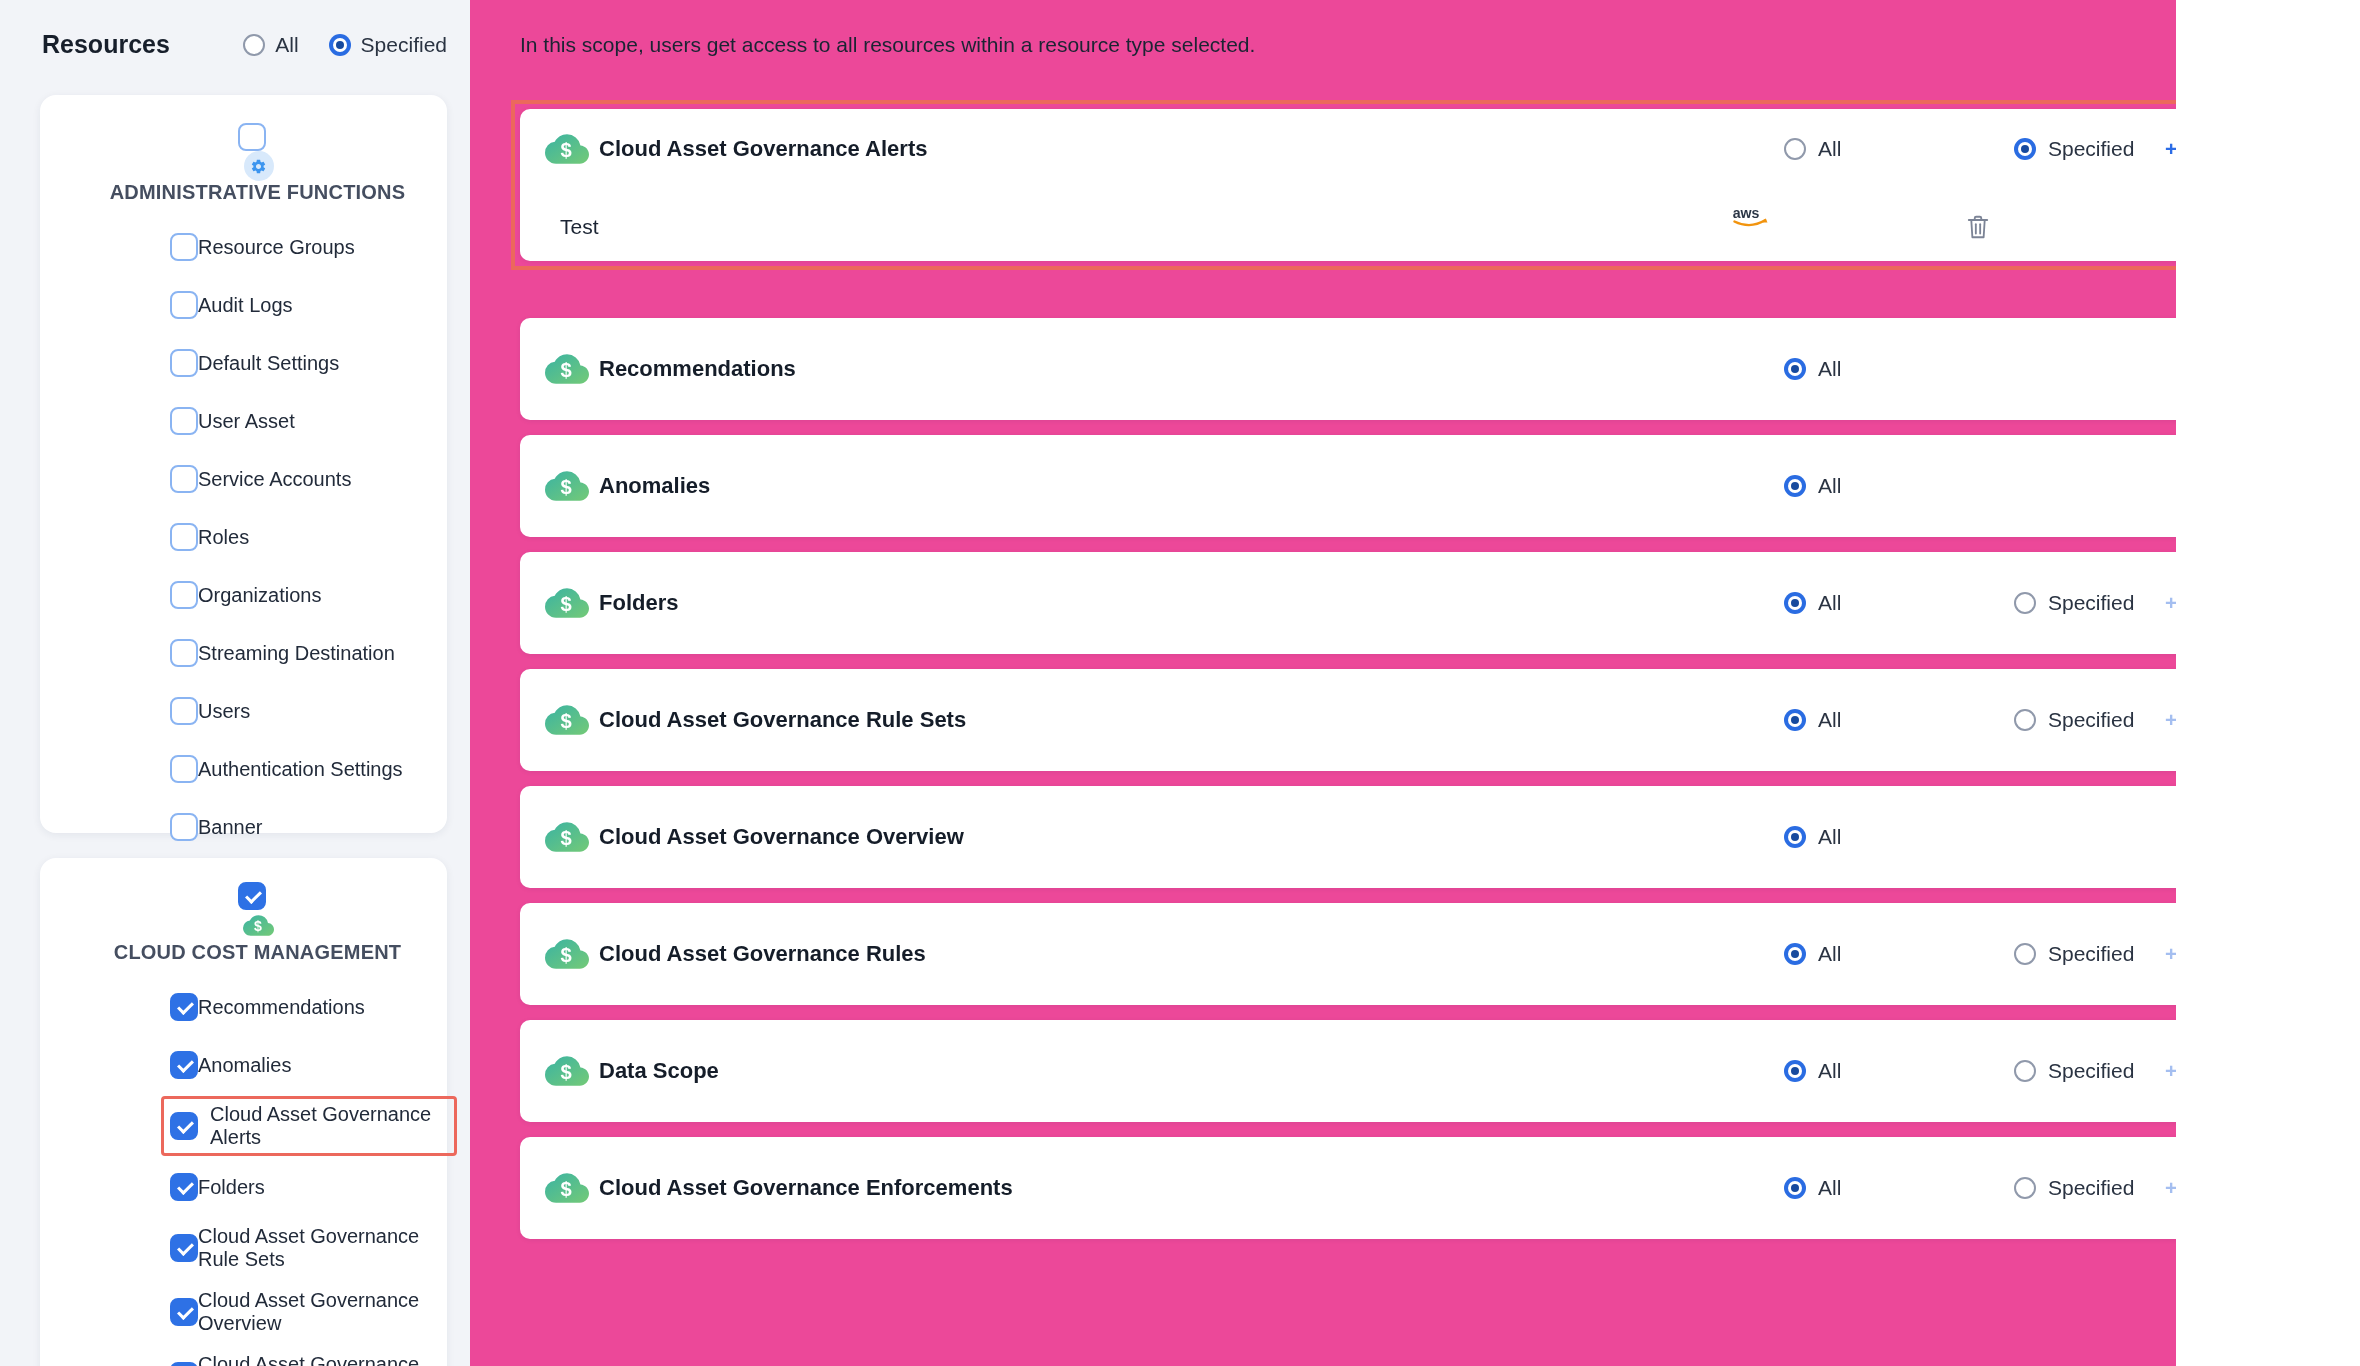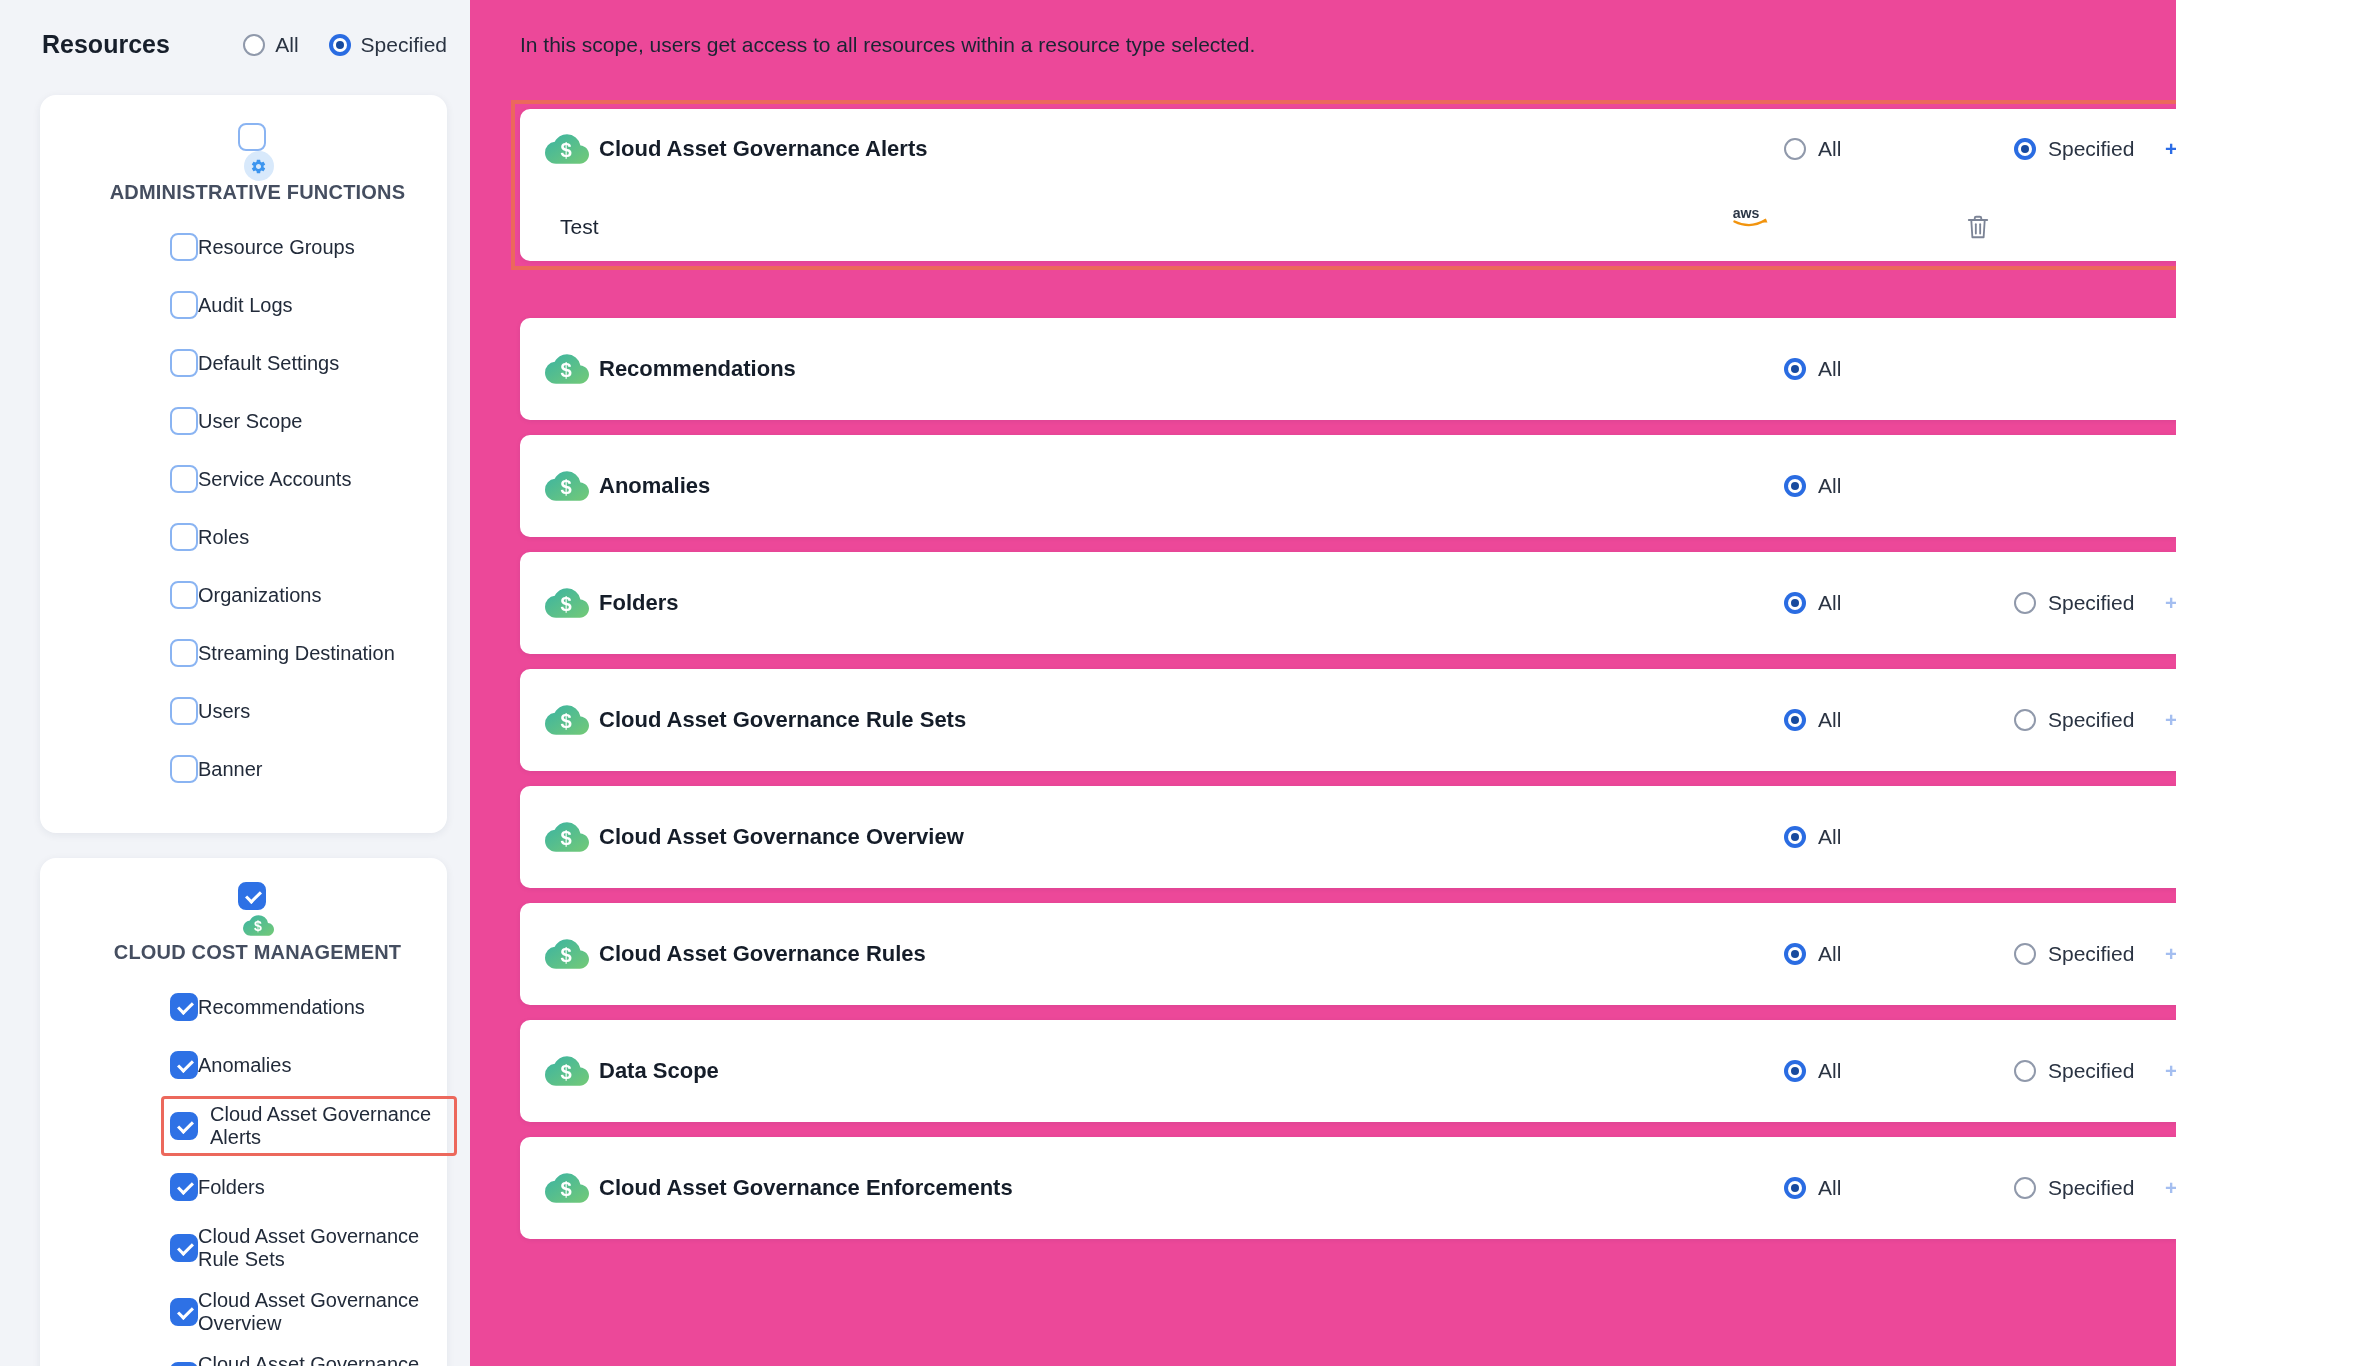--- a/index.html
+++ b/index.html
@@ -102,41 +102,45 @@
         <div class="sb-item">
             <span class="checkbox"></span>
             <span class="sb-label">Audit Logs</span>
           </div>
         <div class="sb-item">
             <span class="checkbox"></span>
             <span class="sb-label">Default Settings</span>
           </div>
         <div class="sb-item">
             <span class="checkbox"></span>
-            <span class="sb-label">User Scope</span>
+            <span class="sb-label">User Asset</span>
           </div>
         <div class="sb-item">
             <span class="checkbox"></span>
             <span class="sb-label">Service Accounts</span>
           </div>
         <div class="sb-item">
             <span class="checkbox"></span>
             <span class="sb-label">Roles</span>
           </div>
         <div class="sb-item">
             <span class="checkbox"></span>
             <span class="sb-label">Organizations</span>
           </div>
         <div class="sb-item">
             <span class="checkbox"></span>
             <span class="sb-label">Streaming Destination</span>
           </div>
         <div class="sb-item">
             <span class="checkbox"></span>
             <span class="sb-label">Users</span>
+          </div>
+        <div class="sb-item">
+            <span class="checkbox"></span>
+            <span class="sb-label">Authentication Settings</span>
           </div>
         <div class="sb-item">
             <span class="checkbox"></span>
             <span class="sb-label">Banner</span>
           </div>
       </div>
     </div>
 
     <div class="sb-card sb-card2">
       <div class="sb-section-header" style="padding-top:24px;">

